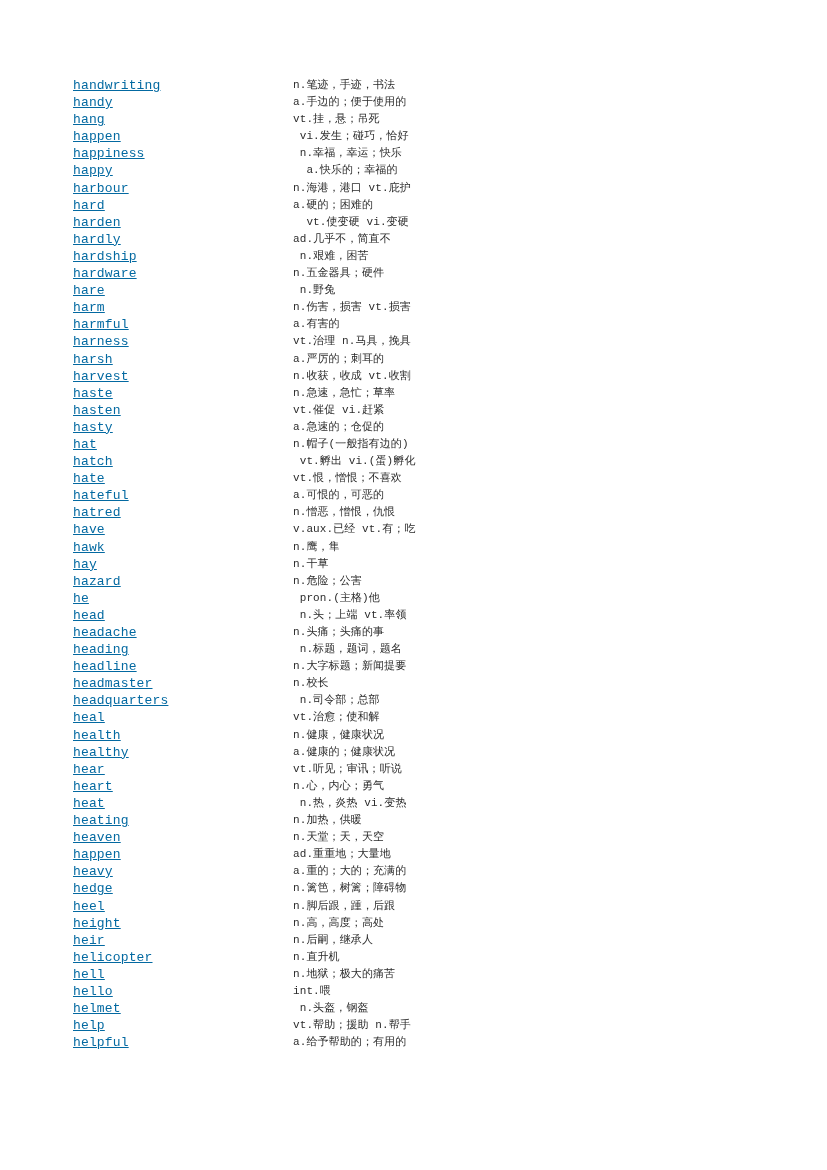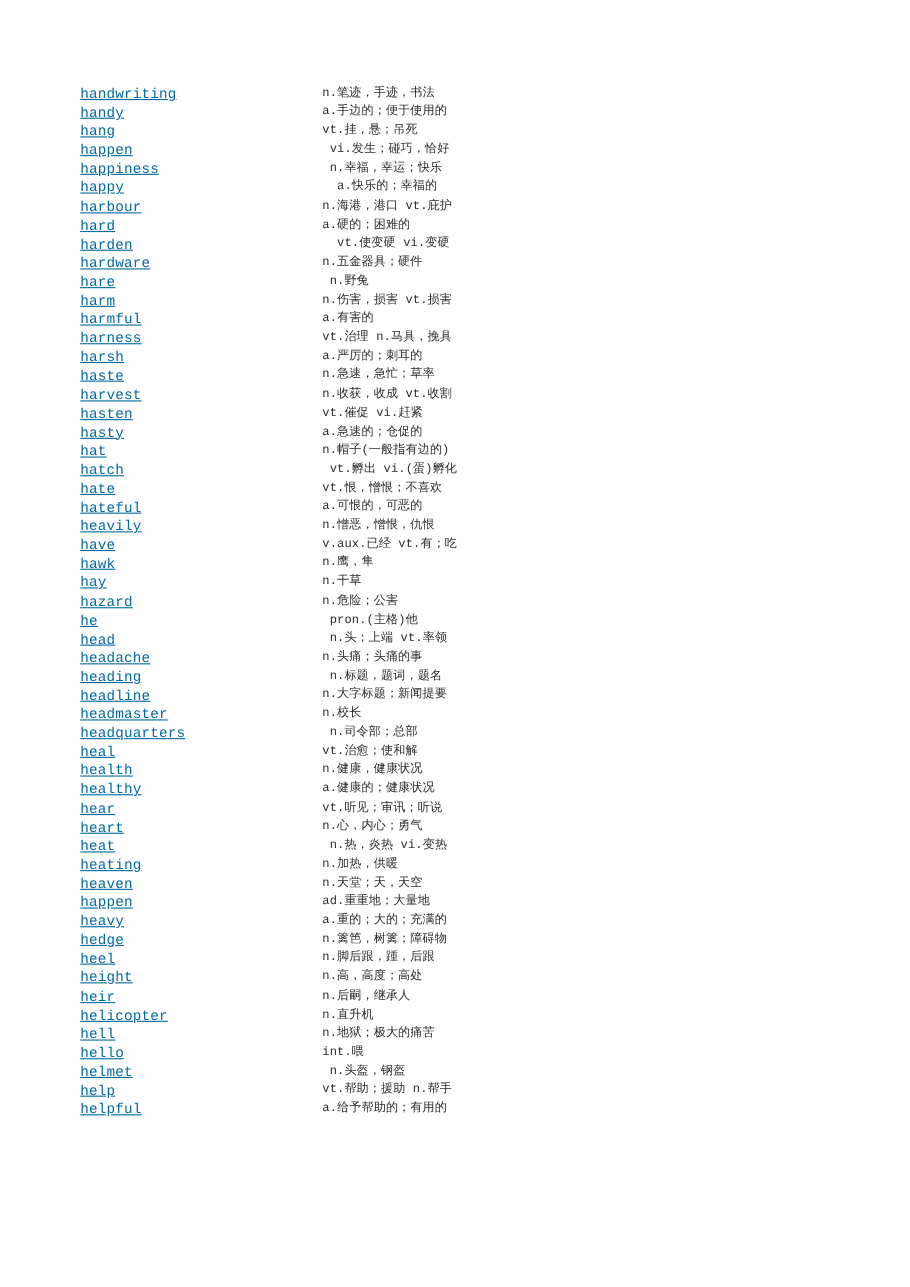--- a/index.html
+++ b/index.html
@@ -62,35 +62,37 @@
   <div id="word-list">
       <div class="entry"><span class="term">handwriting</span><span class="definition">n.笔迹，手迹，书法</span></div>
       <div class="entry"><span class="term">handy</span><span class="definition">a.手边的；便于使用的</span></div>
       <div class="entry"><span class="term">hang</span><span class="definition">vt.挂，悬；吊死</span></div>
       <div class="entry"><span class="term">happen</span><span class="definition"> vi.发生；碰巧，恰好</span></div>
       <div class="entry"><span class="term">happiness</span><span class="definition"> n.幸福，幸运；快乐</span></div>
       <div class="entry"><span class="term">happy</span><span class="definition">  a.快乐的；幸福的</span></div>
       <div class="entry"><span class="term">harbour</span><span class="definition">n.海港，港口 vt.庇护</span></div>
       <div class="entry"><span class="term">hard</span><span class="definition">a.硬的；困难的</span></div>
       <div class="entry"><span class="term">harden</span><span class="definition">  vt.使变硬 vi.变硬</span></div>
+      <div class="entry"><span class="term">hardly</span><span class="definition">ad.几乎不，简直不</span></div>
+      <div class="entry"><span class="term">hardship</span><span class="definition"> n.艰难，困苦</span></div>
       <div class="entry"><span class="term">hardware</span><span class="definition">n.五金器具；硬件</span></div>
       <div class="entry"><span class="term">hare</span><span class="definition"> n.野兔</span></div>
       <div class="entry"><span class="term">harm</span><span class="definition">n.伤害，损害 vt.损害</span></div>
       <div class="entry"><span class="term">harmful</span><span class="definition">a.有害的</span></div>
       <div class="entry"><span class="term">harness</span><span class="definition">vt.治理 n.马具，挽具</span></div>
       <div class="entry"><span class="term">harsh</span><span class="definition">a.严厉的；刺耳的</span></div>
+      <div class="entry"><span class="term">harvest</span><span class="definition">n.收获，收成 vt.收割</span></div>
       <div class="entry"><span class="term">haste</span><span class="definition">n.急速，急忙；草率</span></div>
-      <div class="entry"><span class="term">harvest</span><span class="definition">n.收获，收成 vt.收割</span></div>
       <div class="entry"><span class="term">hasten</span><span class="definition">vt.催促 vi.赶紧</span></div>
       <div class="entry"><span class="term">hasty</span><span class="definition">a.急速的；仓促的</span></div>
       <div class="entry"><span class="term">hat</span><span class="definition">n.帽子(一般指有边的)</span></div>
       <div class="entry"><span class="term">hatch</span><span class="definition"> vt.孵出 vi.(蛋)孵化</span></div>
       <div class="entry"><span class="term">hate</span><span class="definition">vt.恨，憎恨；不喜欢</span></div>
       <div class="entry"><span class="term">hateful</span><span class="definition">a.可恨的，可恶的</span></div>
-      <div class="entry"><span class="term">heavily</span><span class="definition">n.憎恶，憎恨，仇恨</span></div>
+      <div class="entry"><span class="term">hatred</span><span class="definition">n.憎恶，憎恨，仇恨</span></div>
       <div class="entry"><span class="term">have</span><span class="definition">v.aux.已经 vt.有；吃</span></div>
       <div class="entry"><span class="term">hawk</span><span class="definition">n.鹰，隼</span></div>
       <div class="entry"><span class="term">hay</span><span class="definition">n.干草</span></div>
       <div class="entry"><span class="term">hazard</span><span class="definition">n.危险；公害</span></div>
       <div class="entry"><span class="term">he</span><span class="definition"> pron.(主格)他</span></div>
       <div class="entry"><span class="term">head</span><span class="definition"> n.头；上端 vt.率领</span></div>
       <div class="entry"><span class="term">headache</span><span class="definition">n.头痛；头痛的事</span></div>
       <div class="entry"><span class="term">heading</span><span class="definition"> n.标题，题词，题名</span></div>
       <div class="entry"><span class="term">headline</span><span class="definition">n.大字标题；新闻提要</span></div>
       <div class="entry"><span class="term">headmaster</span><span class="definition">n.校长</span></div>

